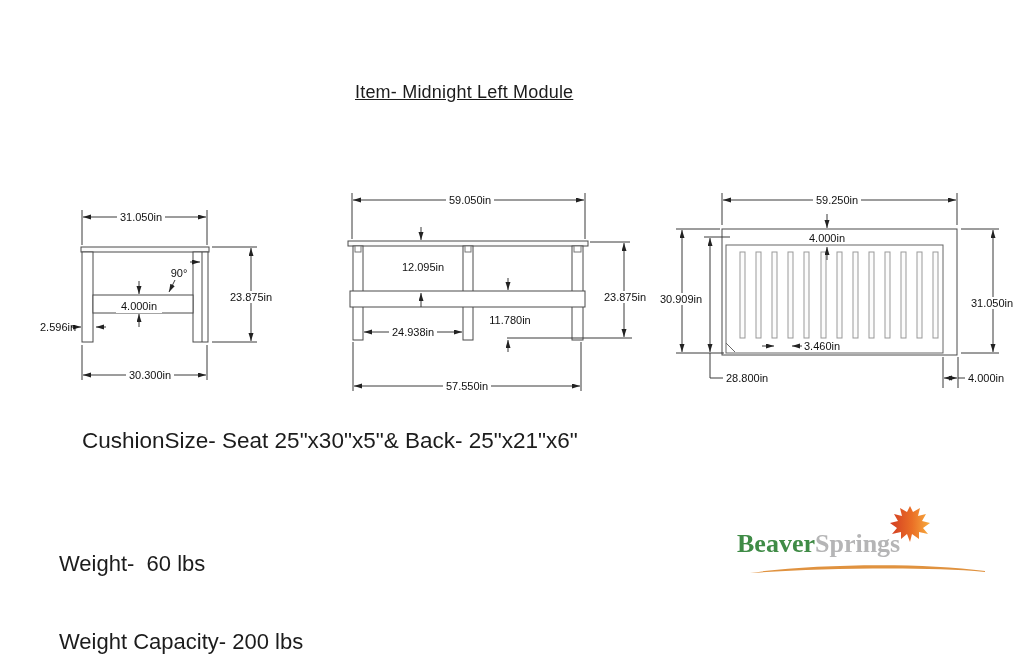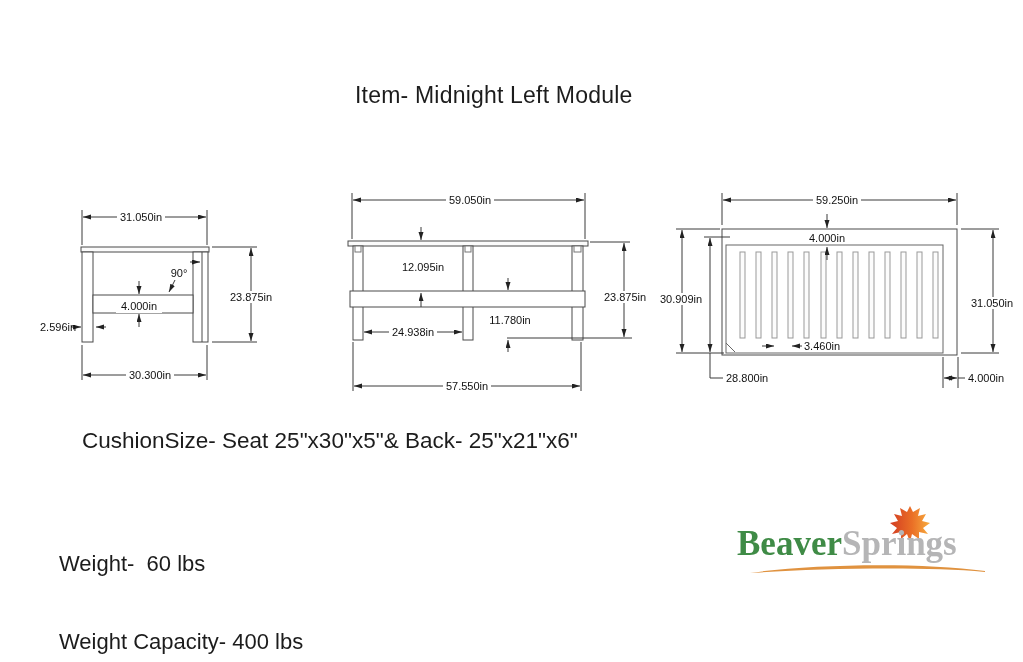--- a/index.html
+++ b/index.html
@@ -1,24 +1,24 @@
 <!DOCTYPE html>
 <html><head>
 <meta charset="utf-8">
 <style>
   html,body{margin:0;padding:0;background:#fff;}
   .canvas{position:relative;width:1023px;height:662px;background:#ffffff;overflow:hidden;
           font-family:"Liberation Sans",sans-serif;color:#1c1c1c;}
   .abs{position:absolute;}
-  .title{left:355px;top:82px;font-size:23px;letter-spacing:0.2px;}
+  .title{left:355px;top:82px;font-size:18px;letter-spacing:0.2px;text-decoration:underline;}
   .cushion{left:82px;top:428px;font-size:22.5px;}
   .specs{left:59px;top:499px;font-size:22px;line-height:26px;white-space:pre-wrap;}
   svg text{font-family:"Liberation Sans",sans-serif;font-size:11px;fill:#111;}
   .logo-text{left:737px;top:527px;font-family:"Liberation Serif",serif;font-weight:bold;
-             font-size:35px;line-height:34px;letter-spacing:0px;}
+             font-size:26px;line-height:34px;letter-spacing:0px;}
   .brand-green{color:#3f8b46;}
   .brand-gray{color:#b5b5b6;}
 </style>
 </head>
 <body>
 
 <div class="canvas">
 
   <div class="abs title">Item- Midnight Left Module</div>
 
@@ -203,21 +203,21 @@
       <line x1="296" y1="188" x2="302" y2="188" marker-end="url(#ah)"></line>
       <line x1="303" y1="188" x2="310" y2="188"></line>
       <text x="313" y="192" text-anchor="start" stroke="none">4.000in</text>
     </g>
   </svg>
 
   <div class="abs cushion">CushionSize- Seat 25"x30"x5"&amp; Back- 25"x21"x6"</div>
 
   <div class="abs specs">
     <div>Weight-  60 lbs</div>
-    <div>Weight Capacity- 400 lbs</div>
+    <div>Weight Capacity- 200 lbs</div>
     
     
   </div>
 
   <div class="abs" style="left:0;top:0;width:0;height:0">
     <svg class="abs" style="left:884px;top:504px" width="52" height="38" viewBox="0 0 50 38">
       <defs>
         <linearGradient id="leafgrad" x1="0" y1="0" x2="1" y2="0">
           <stop offset="0" stop-color="#d23c22"></stop>
           <stop offset="0.55" stop-color="#ea6f26"></stop>

